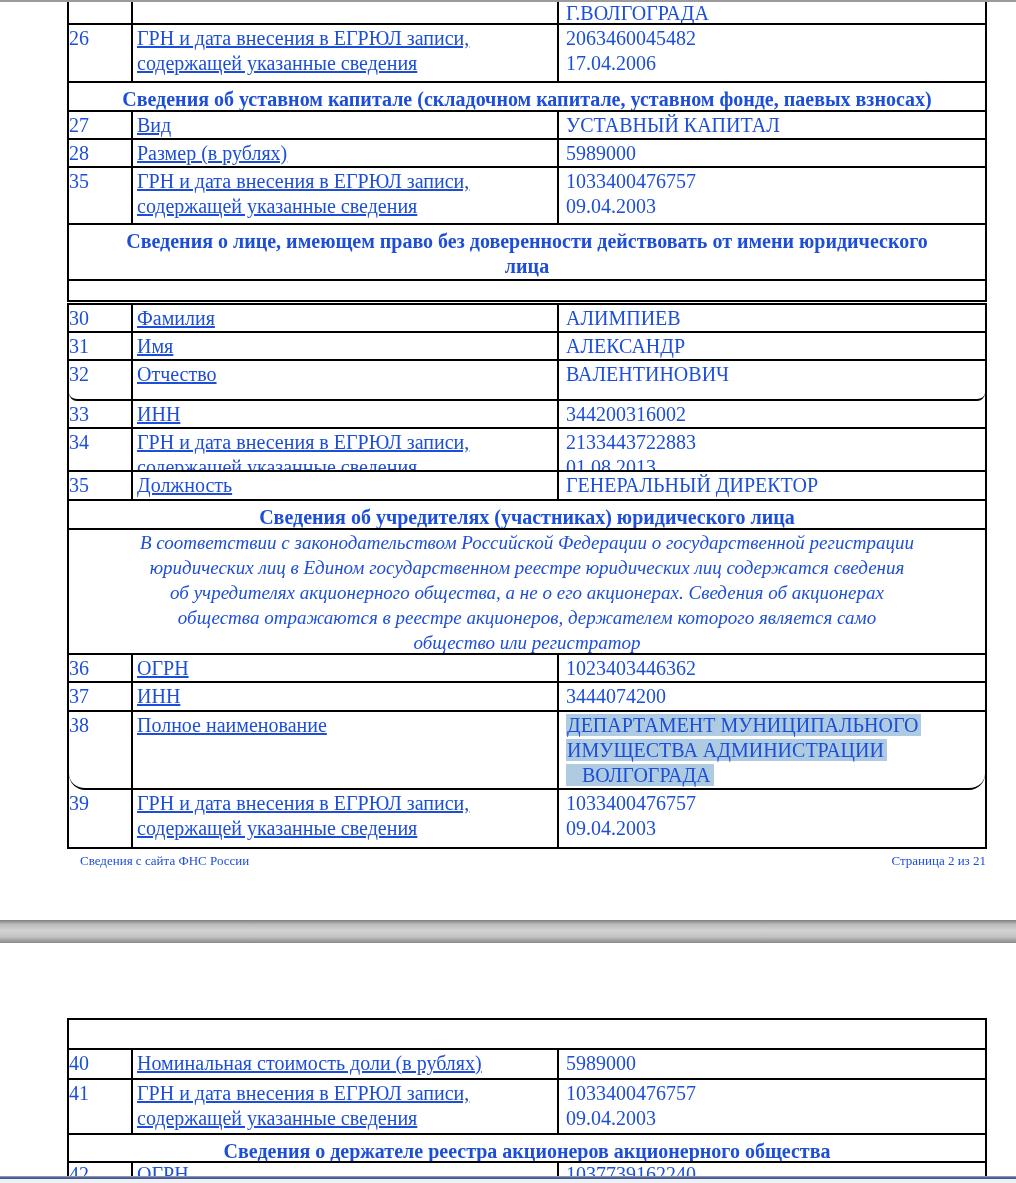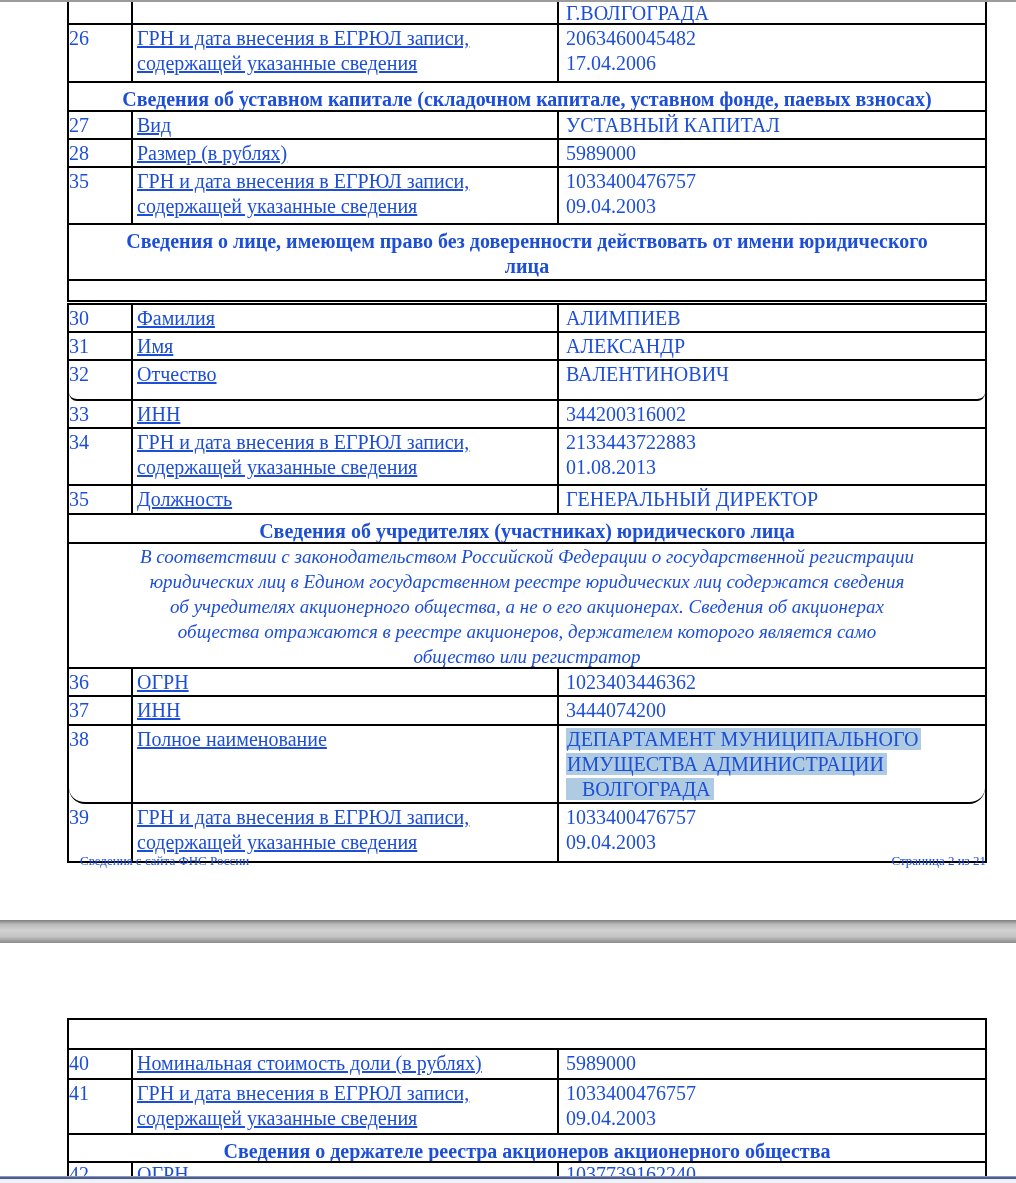--- a/index.html
+++ b/index.html
@@ -131,21 +131,21 @@
       </div>
       <div class="trow" style="height: 28px;">
         <div class="c-num">33</div>
         <div class="c-label">
           <div>ИНН</div>
         </div>
         <div class="c-value">
           <div>344200316002</div>
         </div>
       </div>
-      <div class="trow" style="height: 57px;">
+      <div class="trow" style="height: 43px;">
         <div class="c-num">34</div>
         <div class="c-label">
           <div>ГРН и дата внесения в ЕГРЮЛ записи,</div>
           <div>содержащей указанные сведения</div>
         </div>
         <div class="c-value">
           <div>2133443722883</div>
           <div>01.08.2013</div>
         </div>
       </div>

